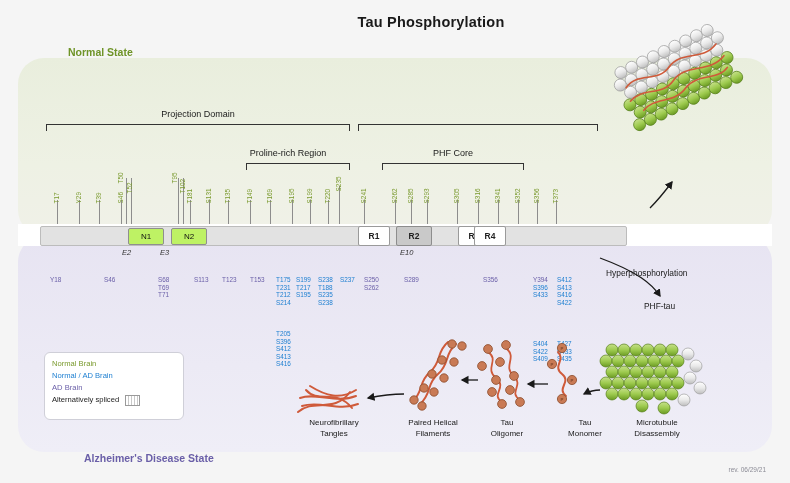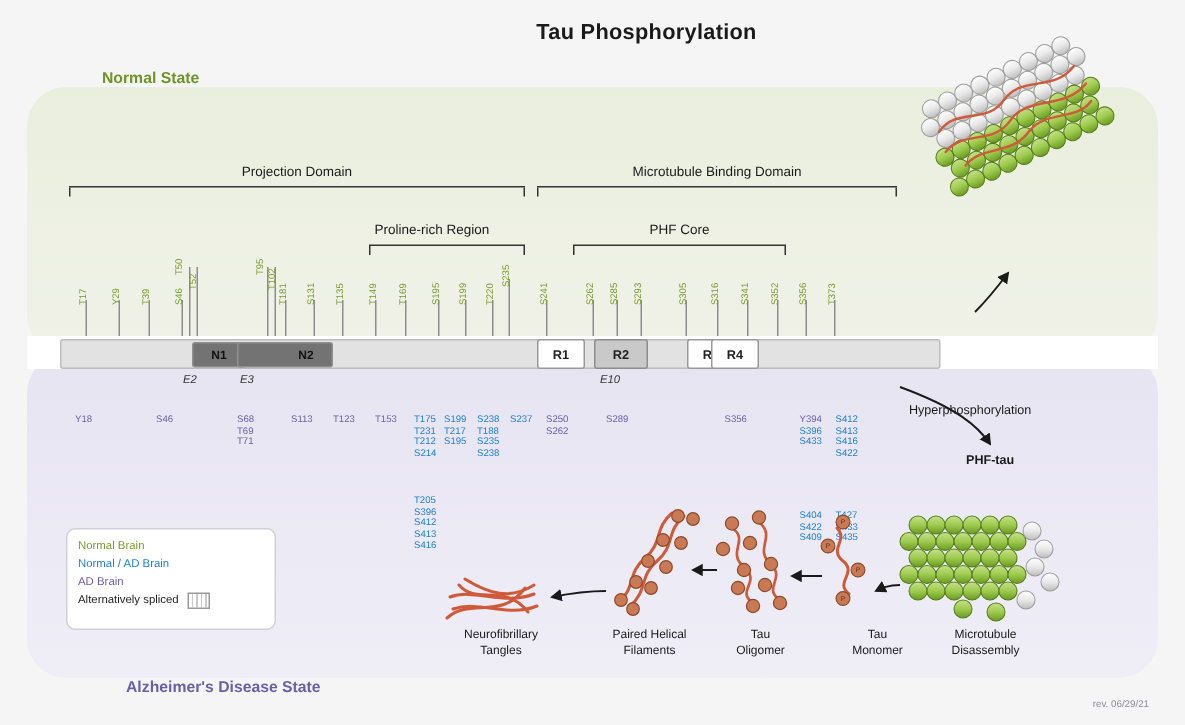--- a/index.html
+++ b/index.html
@@ -47,23 +47,23 @@
     background:#e2e2e2;border:1px solid #bcbcbc;border-radius:2px;
   }
   .domain-box{
     position:absolute;top:2px;height:18px;background:#ffffff;
     border:1px solid #9a9a9a;border-radius:2px;
     font-size:8.5px;font-weight:bold;color:#222;
     display:flex;align-items:center;justify-content:center;
   }
   .domain-box.grey{background:#c9c9c9;border-color:#8d8d8d;}
   .ins-box{
-    position:absolute;top:3.5px;height:15px;background:#737373;
+    position:absolute;top:3.5px;height:15px;background:#bef264;
     border:1px solid #8f8f8f;border-radius:2px;
-    font-size:8px;font-weight:bold;color:#111;
+    font-size:8px;font-weight:normal;color:#111;
     display:flex;align-items:center;justify-content:center;
   }
   .splice-label{
     position:absolute;font-size:7.5px;font-style:italic;color:#333;
   }
   
   .bracket{position:absolute;border-top:1px solid #333;height:6px;}
   .bracket:before,.bracket:after{
     content:"";position:absolute;top:0;width:1px;height:6px;background:#333;
   }
@@ -90,21 +90,21 @@
     padding:5px 7px;box-sizing:border-box;
   }
   .legend-row{font-size:7.6px;line-height:12px;display:flex;align-items:center;}
   .legend-swatch{
     display:inline-block;width:13px;height:9px;margin-left:6px;
     border:1px solid #9a9a9a;background:
       repeating-linear-gradient(90deg,#fff 0 2px,#c9c9c9 2px 3px);
   }
   
   .anno{position:absolute;font-size:8.4px;color:#1a1a1a;line-height:11px;}
-  .anno.bold{font-weight:bold;}
+  .anno.bold{font-weight:normal;}
   .struct-label{
     position:absolute;font-size:8px;color:#1a1a1a;text-align:center;line-height:10.5px;
   }
   #rev{
     position:absolute;right:24px;bottom:10px;font-size:6.5px;color:#8c8c96;
   }
   svg.ov{position:absolute;left:0;top:0;width:790px;height:483px;pointer-events:none;}
 </style>
 </head>
 <body>
@@ -116,34 +116,33 @@
   <div class="panel" id="panel-normal"></div>
   <div class="panel" id="panel-ad"></div>
 
   <div id="label-normal">Normal State</div>
   <div id="label-ad">Alzheimer's Disease State</div>
 
   <div class="bracket" style="left:46px;top:124px;width:304px;"></div>
   <div class="bracket-label" style="left:46px;top:109px;width:304px;">Projection Domain</div>
 
   <div class="bracket" style="left:358px;top:124px;width:240px;"></div>
-  <div class="bracket-label" style="left:358px;top:109px;width:240px;">Microtubule Binding Domain</div>
 
   <div class="bracket" style="left:246px;top:163px;width:104px;"></div>
   <div class="bracket-label" style="left:227px;top:148px;width:122px;">Proline-rich Region</div>
 
   <div class="bracket" style="left:382px;top:163px;width:142px;"></div>
   <div class="bracket-label" style="left:382px;top:148px;width:142px;">PHF Core</div>
 
   <div id="bar">
     <div id="bar-white"></div>
     <div id="bar-body"></div>
 
     <div class="ins-box" style="left:110px;width:34px;">N1</div>
-    <div class="ins-box" style="left:140px;width:34px;padding-left:28px;">N2</div>
+    <div class="ins-box" style="left:153px;width:34px;">N2</div>
 
     <div class="domain-box" style="left:340px;width:30px;">R1</div>
     <div class="domain-box grey" style="left:378px;width:34px;">R2</div>
     <div class="domain-box" style="left:440px;width:30px;">R3</div>
     <div class="domain-box" style="left:456px;width:30px;">R4</div>
   </div>
 
   <div class="splice-label" style="left:122px;top:248px;">E2</div>
   <div class="splice-label" style="left:160px;top:248px;">E3</div>
   <div class="splice-label" style="left:400px;top:248px;">E10</div>

